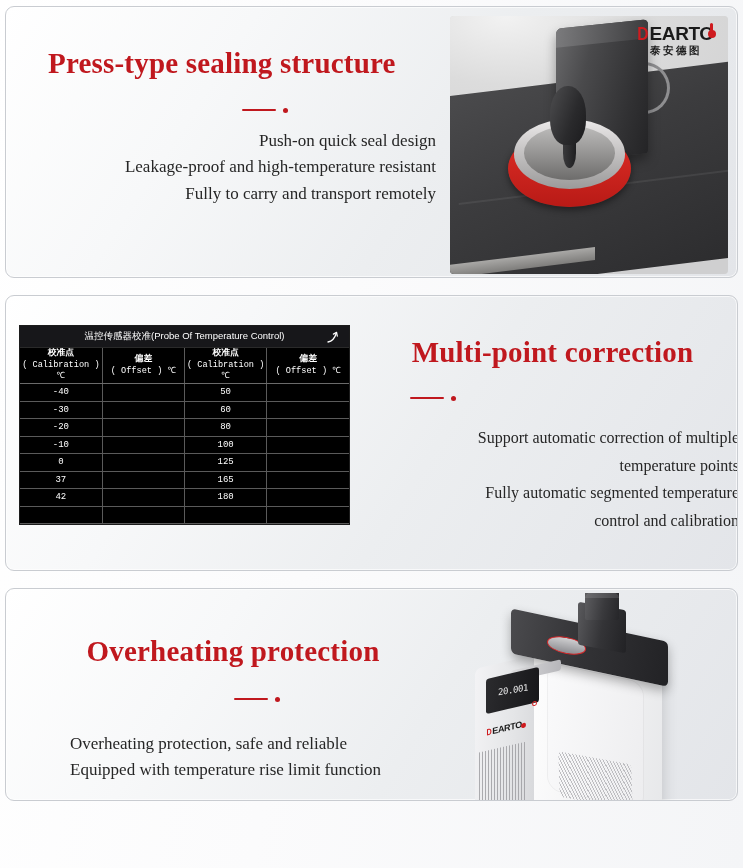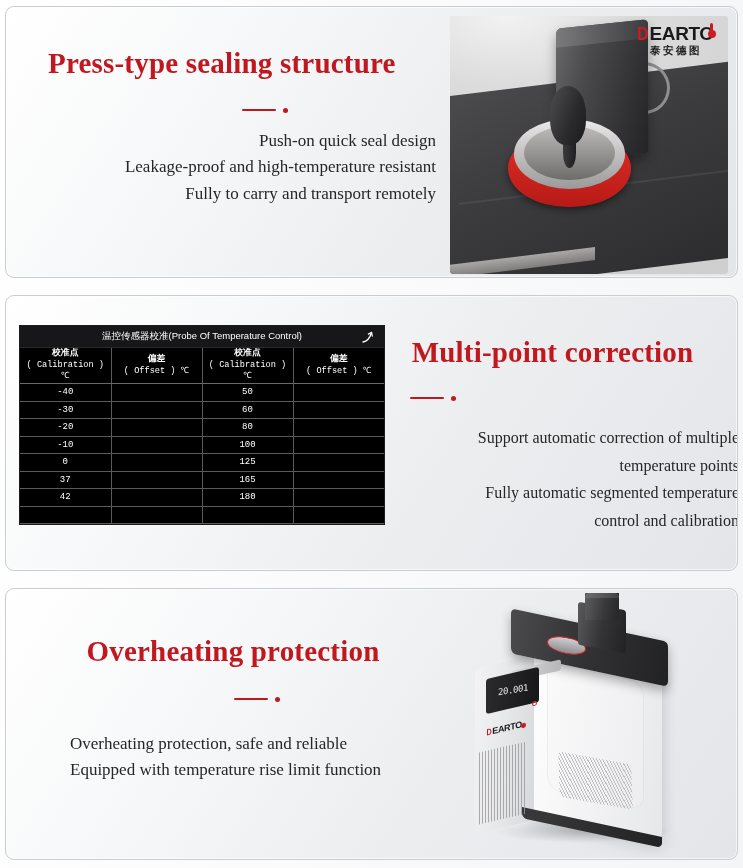--- a/index.html
+++ b/index.html
@@ -33,21 +33,21 @@
     border: 1px solid #c9ccd1;
     border-radius: 9px;
     overflow: hidden;
     background:
       linear-gradient(123deg, #ffffff 0%, #f7f8f9 28%, #eceef0 58%, #e3e5e9 100%);
     box-shadow: inset 0 0 0 1px rgba(255,255,255,0.65);
   }
 
   .panel-1 { height: 272px; }
   .panel-2 { height: 276px; }
-  .panel-3 { height: 272px; }
+  .panel-3 { height: 213px; }
 
   
   .headline {
     color: #c0181e;
     font-family: "Liberation Serif", "DejaVu Serif", serif;
     font-weight: bold;
     font-size: 29px;
     letter-spacing: 0.2px;
     line-height: 1;
     white-space: nowrap;
@@ -242,21 +242,21 @@
     font-size: 10.5px;
     letter-spacing: 2.5px;
     color: #1a1a1a;
     padding-left: 2px;
   }
 
   
   .p2-table-wrap {
     position: absolute;
     left: 13px; top: 29px;
-    width: 366px; height: 200px;
+    width: 331px; height: 200px;
     background: #000000;
     border: 1px solid #1c1c1c;
   }
   .tbl-title {
     height: 22px;
     background: #17171a;
     color: #ffffff;
     font-family: "Liberation Sans", "DejaVu Sans", sans-serif;
     font-size: 9.5px;
     display: flex;

